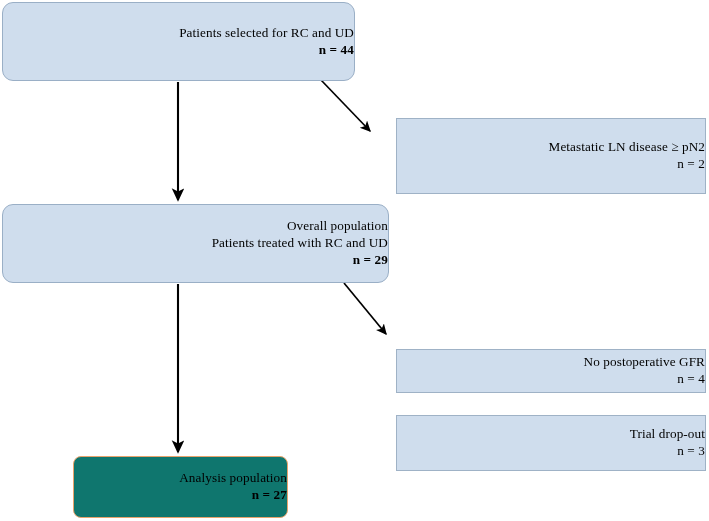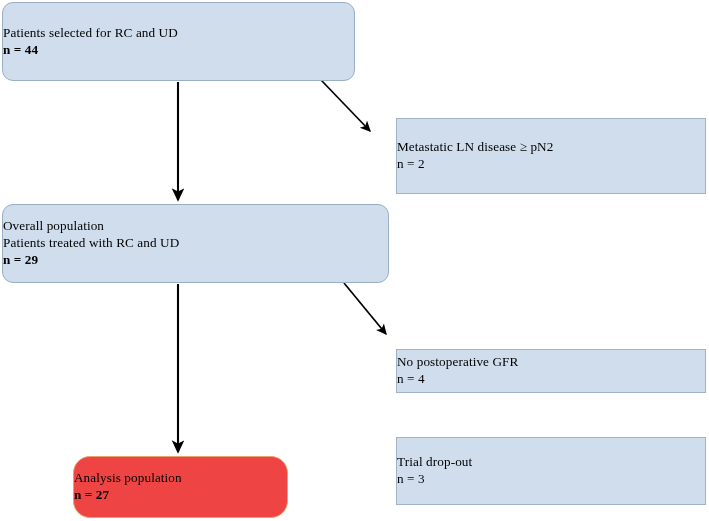--- a/index.html
+++ b/index.html
@@ -20,21 +20,21 @@
     left: 0;
     top: 0;
     width: 709px;
     height: 521px;
   }
   .node {
     position: absolute;
     box-sizing: border-box;
     display: flex;
     flex-direction: column;
-    align-items: flex-start;
+    align-items: flex-end;
     justify-content: center;
     text-align: center;
     line-height: 1.28;
     font-size: 13.2px;
     letter-spacing: 0.1px;
     z-index: 2;
   }
   .node .line {
     display: block;
     white-space: nowrap;
@@ -50,31 +50,31 @@
     border-radius: 11px;
   }
   
   .node--excluded {
     background: #cfdded;
     border: 1px solid #9fb2c6;
     border-radius: 0;
   }
   
   .node--final {
-    background: #ef4444;
+    background: #0f766e;
     border: 1px solid #e8a36c;
-    border-radius: 17px;
+    border-radius: 8px;
   }
 
   
   #node-selected     { left: 2px;   top: 2px;   width: 353px; height: 79px; }
   #node-excl-ln      { left: 396px; top: 118px; width: 310px; height: 76px; }
   #node-overall      { left: 2px;   top: 204px; width: 387px; height: 79px; }
   #node-excl-gfr     { left: 396px; top: 349px; width: 310px; height: 44px; }
-  #node-excl-dropout { left: 396px; top: 437px; width: 310px; height: 68px; }
+  #node-excl-dropout { left: 396px; top: 415px; width: 310px; height: 56px; }
   #node-analysis     { left: 73px;  top: 456px; width: 215px; height: 62px; }
 
   svg.edges {
     position: absolute;
     left: 0;
     top: 0;
     width: 709px;
     height: 521px;
     z-index: 1;
     pointer-events: none;

